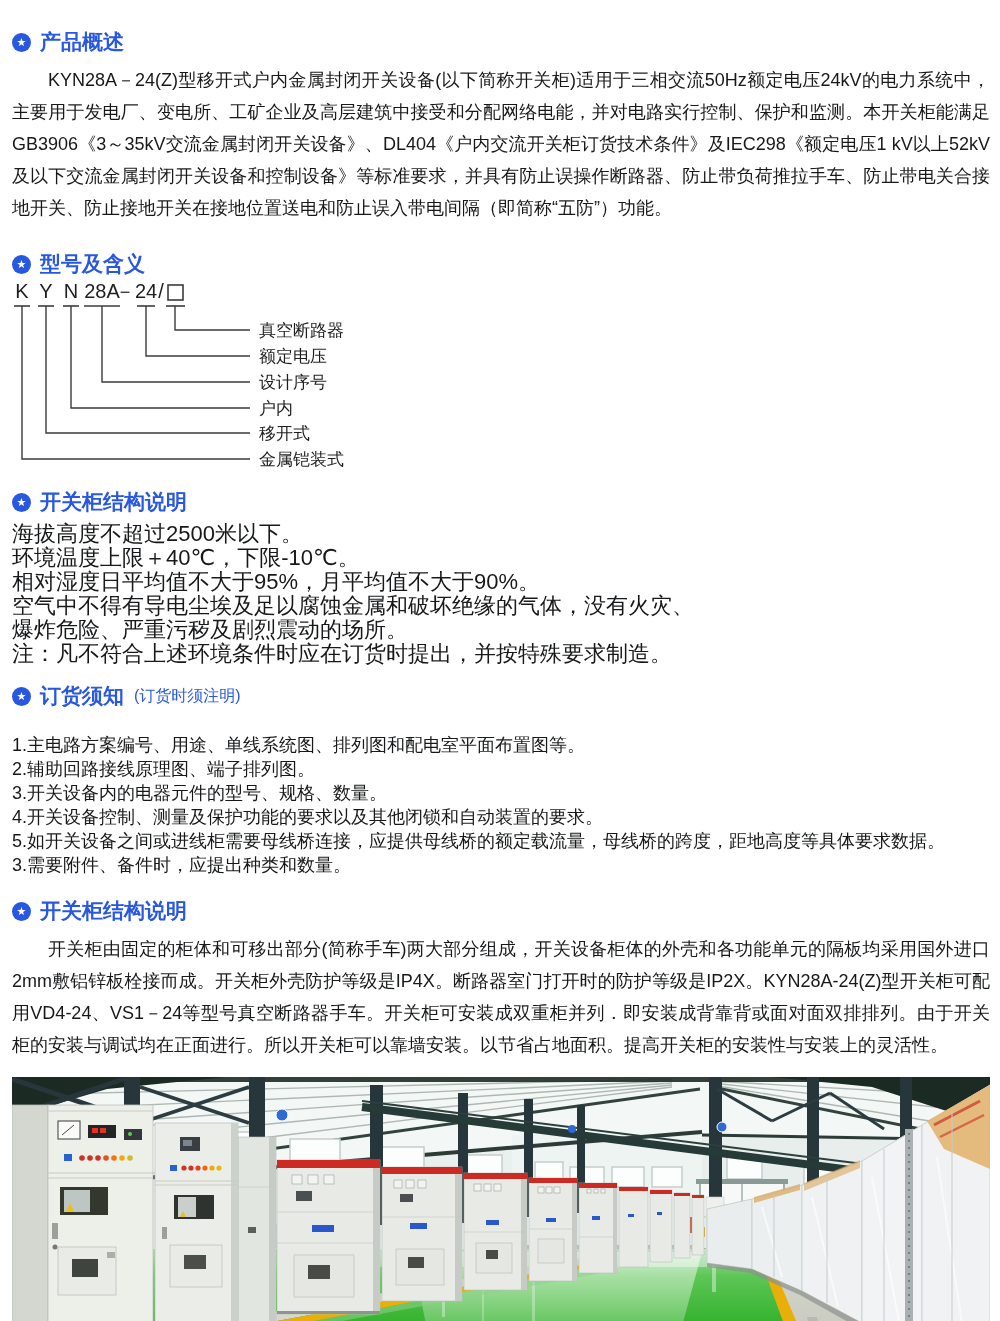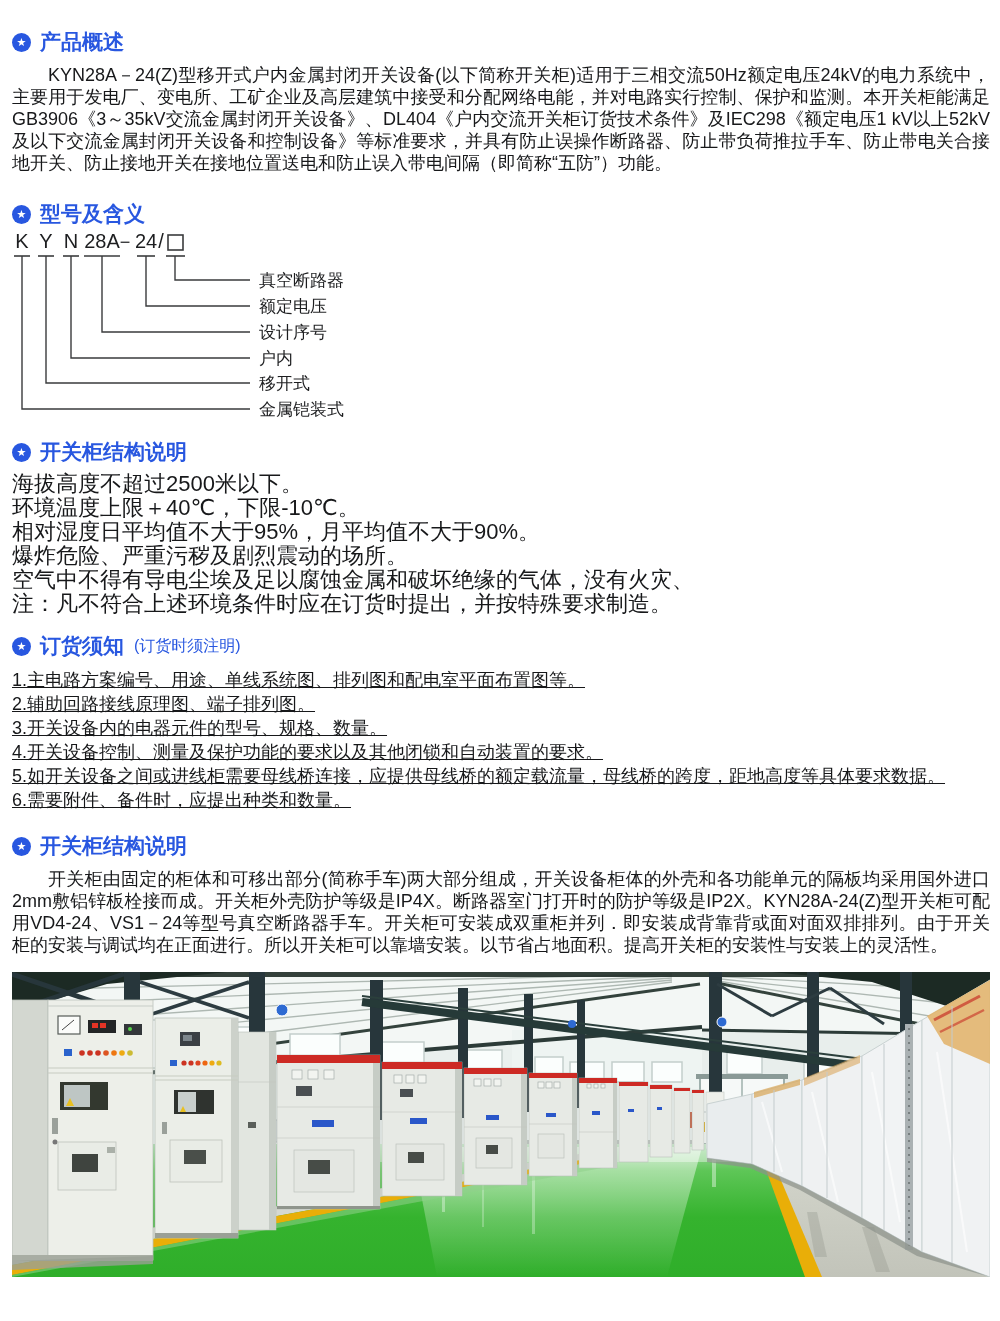--- a/index.html
+++ b/index.html
@@ -2,25 +2,25 @@
 <html><head>
 <meta charset="utf-8">
 <style>
   html,body{margin:0;padding:0;background:#ffffff;}
   body{width:1000px;font-family:"Liberation Sans","DejaVu Sans",sans-serif;color:#17181a;}
   .page{padding:30px 10px 10px 12px;}
   .sec-head{display:flex;align-items:center;gap:9px;color:#2857E0;font-size:21px;font-weight:600;line-height:24px;}
   .sec-icon{flex:0 0 auto;width:19px;height:19px;border-radius:50%;background:#2857E0;color:#fff;
             display:flex;align-items:center;justify-content:center;font-size:11px;line-height:1;}
   .sec-note{font-size:16px;font-weight:400;margin-left:1px;}
-  .body-text{font-size:18px;line-height:22px;text-align:justify;margin:10px 0 0 0;}
+  .body-text{font-size:18px;line-height:32px;text-align:justify;margin:10px 0 0 0;}
   .indent{text-indent:2em;}
   .cond-lines{margin-top:8px;}
   .cond-lines div{font-size:22px;line-height:24px;}
-  .order-list{margin-top:10px;text-decoration:underline;}
+  .order-list{margin-top:25px;}
   .order-list div{font-size:18px;line-height:24px;}
   .m-top-28{margin-top:28px;} .m-top-16{margin-top:16px;} .m-top-18{margin-top:18px;}
   .m-top-22{margin-top:22px;}
   .diagram{display:block;margin-top:6px;}
   .photo-wrap{margin-top:16px;}
   .photo-wrap svg{display:block;}
 </style>
 </head>
 <body>
 
@@ -81,39 +81,39 @@
   <div class="sec-head m-top-16">
     <span class="sec-icon">
         <span>★</span>
       </span>
     <span>开关柜结构说明</span>
   </div>
   <div class="cond-lines">
     <div>海拔高度不超过2500米以下。</div>
     <div>环境温度上限＋40℃，下限-10℃。</div>
     <div>相对湿度日平均值不大于95%，月平均值不大于90%。</div>
+    <div>空气中不得有导电尘埃及足以腐蚀金属和破坏绝缘的气体，没有火灾、</div>
     <div>爆炸危险、严重污秽及剧烈震动的场所。</div>
-    <div>空气中不得有导电尘埃及足以腐蚀金属和破坏绝缘的气体，没有火灾、</div>
     <div>注：凡不符合上述环境条件时应在订货时提出，并按特殊要求制造。</div>
   </div>
 
   <div class="sec-head m-top-18">
     <span class="sec-icon">
         <span>★</span>
       </span>
     <span>订货须知</span>
     <span class="sec-note">(订货时须注明)</span>
   </div>
   <div class="order-list">
     <div>1.主电路方案编号、用途、单线系统图、排列图和配电室平面布置图等。</div>
     <div>2.辅助回路接线原理图、端子排列图。</div>
     <div>3.开关设备内的电器元件的型号、规格、数量。</div>
     <div>4.开关设备控制、测量及保护功能的要求以及其他闭锁和自动装置的要求。</div>
     <div>5.如开关设备之间或进线柜需要母线桥连接，应提供母线桥的额定载流量，母线桥的跨度，距地高度等具体要求数据。</div>
-    <div>6.需要附件、备件时，应提出种类和数量。</div>
+    <div>3.需要附件、备件时，应提出种类和数量。</div>
   </div>
 
   <div class="sec-head m-top-22">
     <span class="sec-icon">
         <span>★</span>
       </span>
     <span>开关柜结构说明</span>
   </div>
   <p class="body-text indent">开关柜由固定的柜体和可移出部分(简称手车)两大部分组成，开关设备柜体的外壳和各功能单元的隔板均采用国外进口2mm敷铝锌板栓接而成。开关柜外壳防护等级是IP4X。断路器室门打开时的防护等级是IP2X。KYN28A-24(Z)型开关柜可配用VD4-24、VS1－24等型号真空断路器手车。开关柜可安装成双重柜并列．即安装成背靠背或面对面双排排列。由于开关柜的安装与调试均在正面进行。所以开关柜可以靠墙安装。以节省占地面积。提高开关柜的安装性与安装上的灵活性。</p>
 

